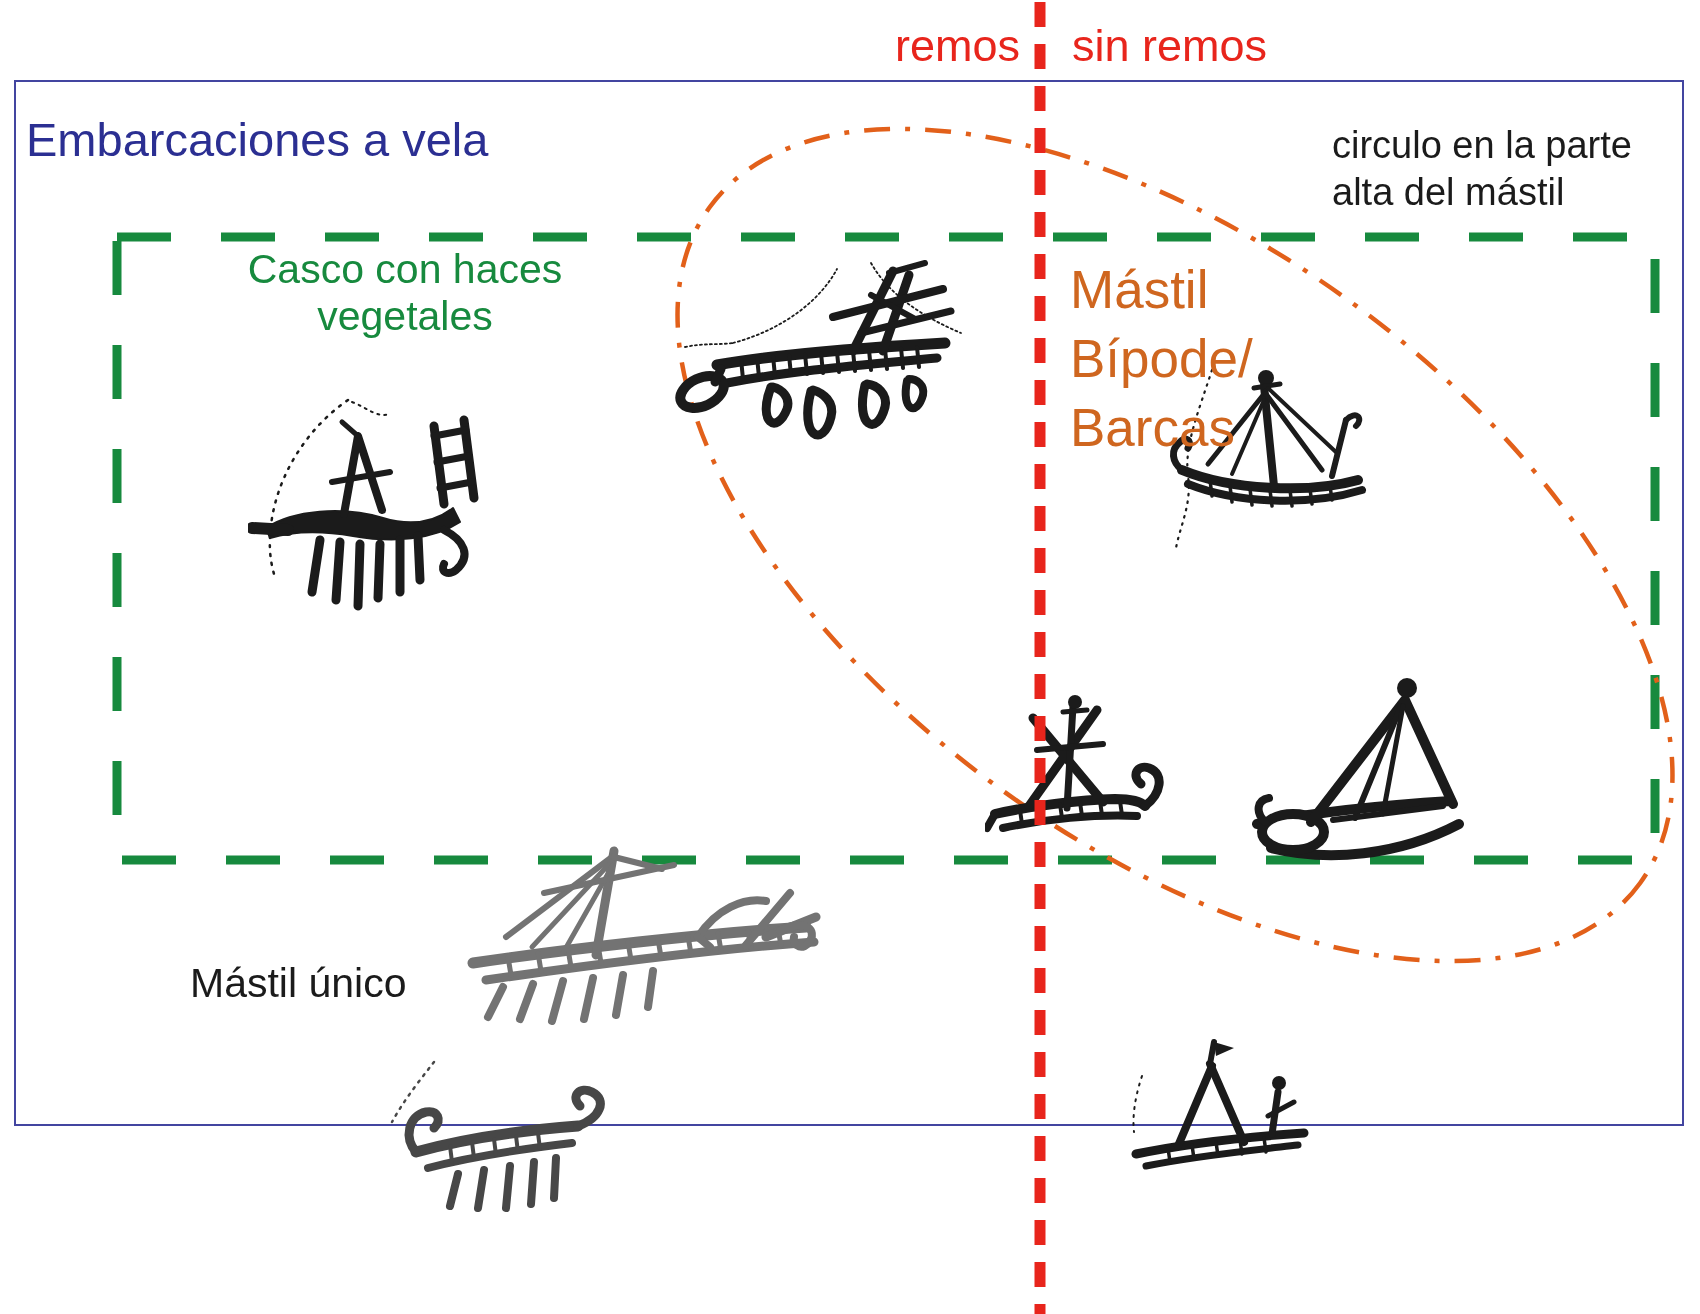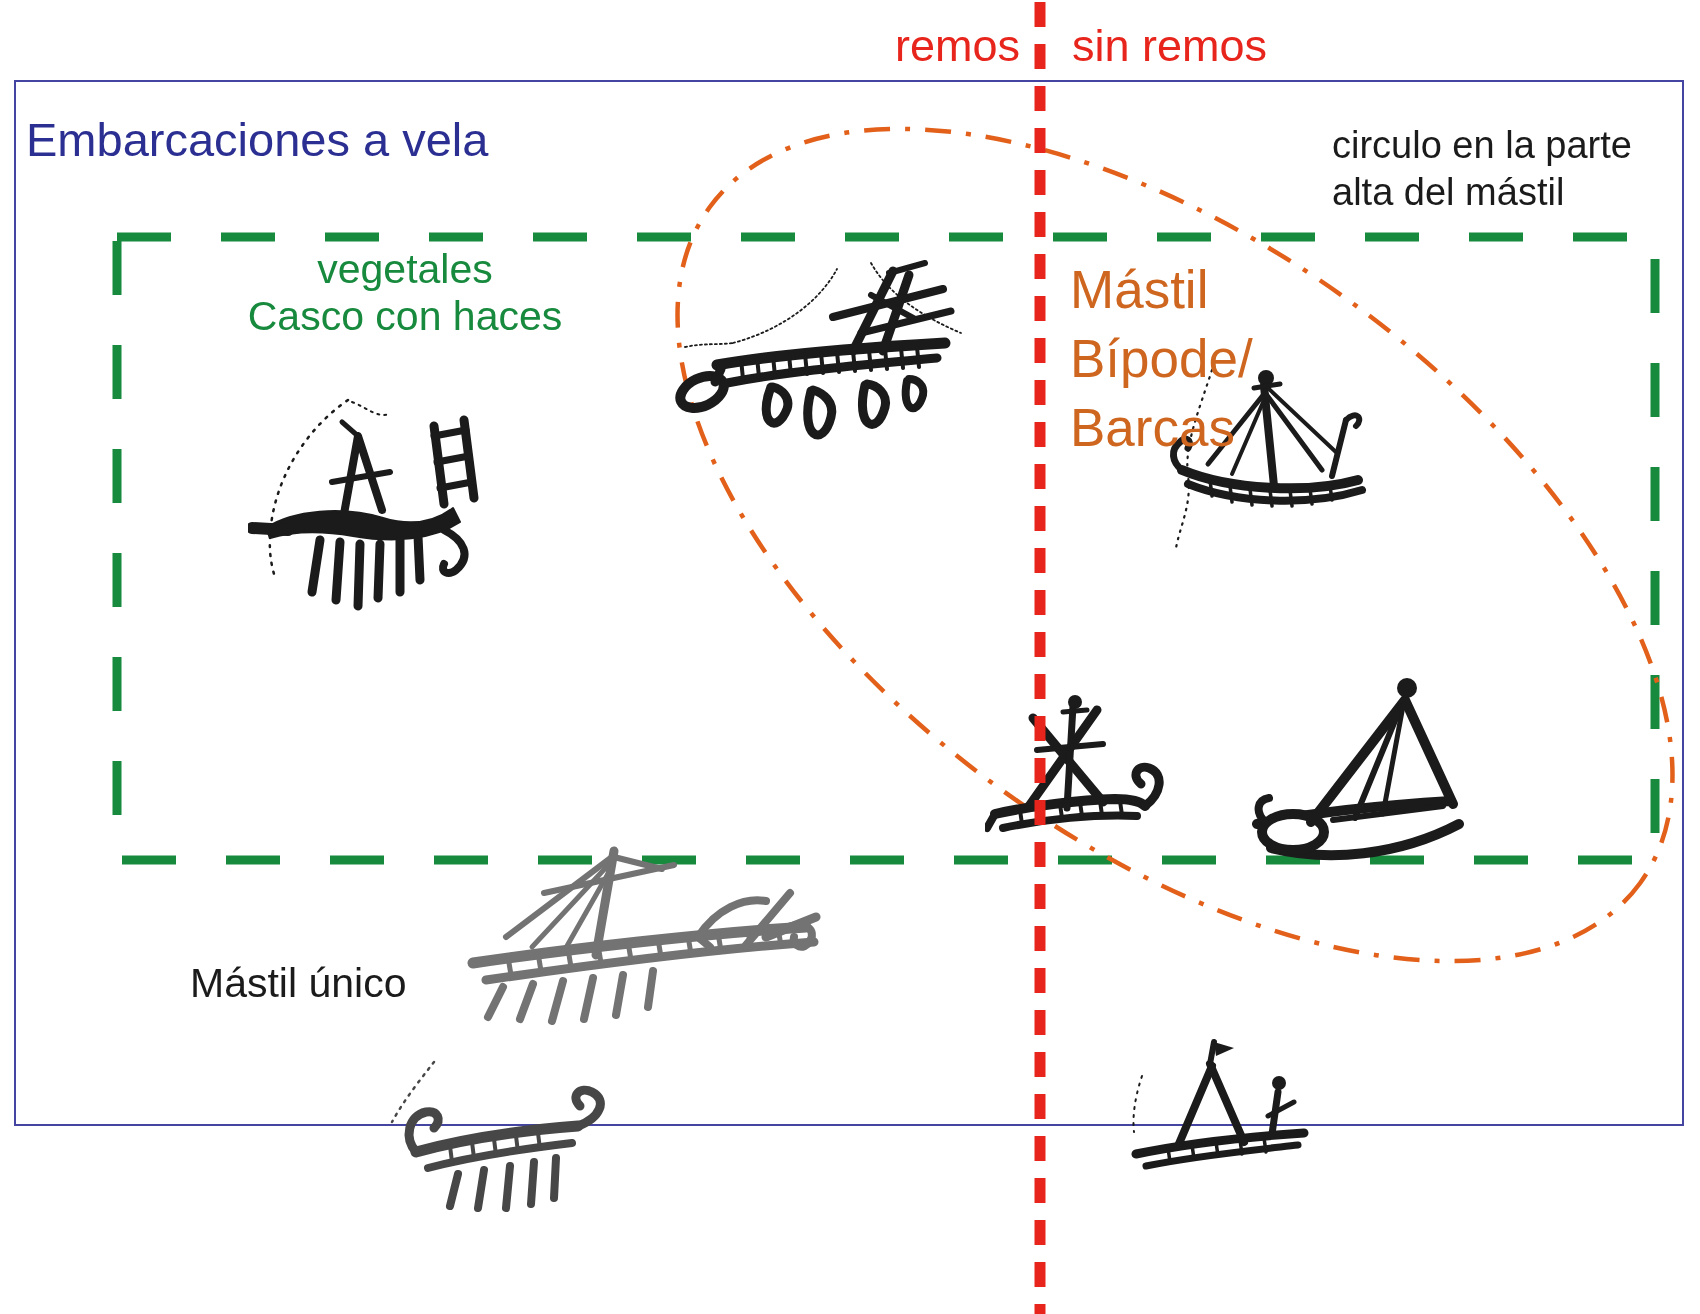--- a/index.html
+++ b/index.html
@@ -184,22 +184,22 @@
   <div class="label top-label right">sin remos</div>
 
   <div class="label title">Embarcaciones a vela</div>
 
   <div class="note">
     <div>circulo en la parte</div>
     <div>alta del mástil</div>
   </div>
 
   <div class="green-label">
+    <div>Casco con haces</div>
     <div>vegetales</div>
-    <div>Casco con haces</div>
   </div>
 
   <div class="orange-label">
     <div>Mástil</div>
     <div>Bípode/</div>
     <div>Barcas</div>
   </div>
 
   <div class="label mastil-unico">Mástil único</div>
 

